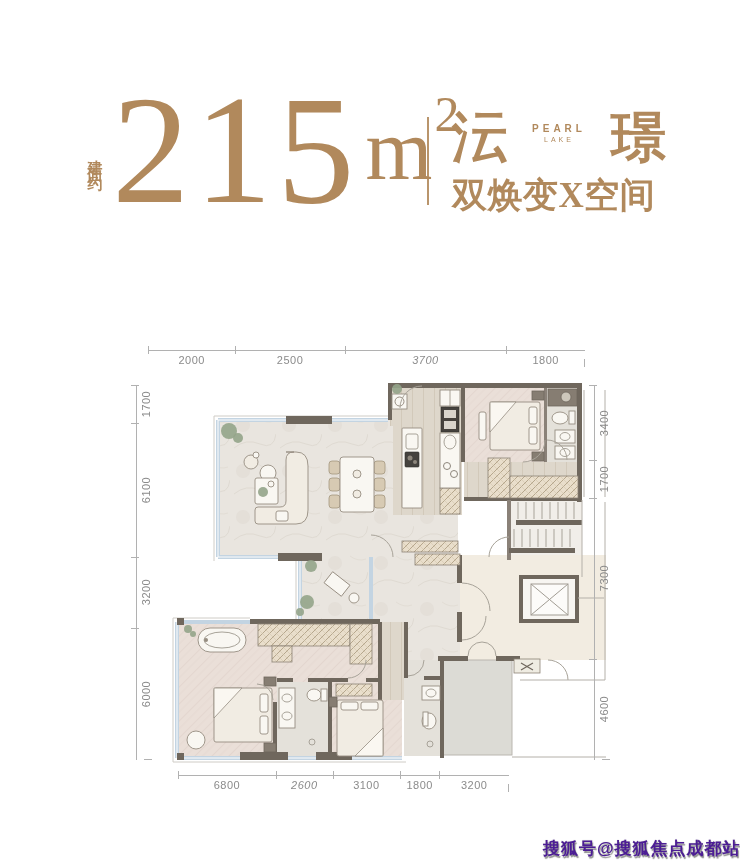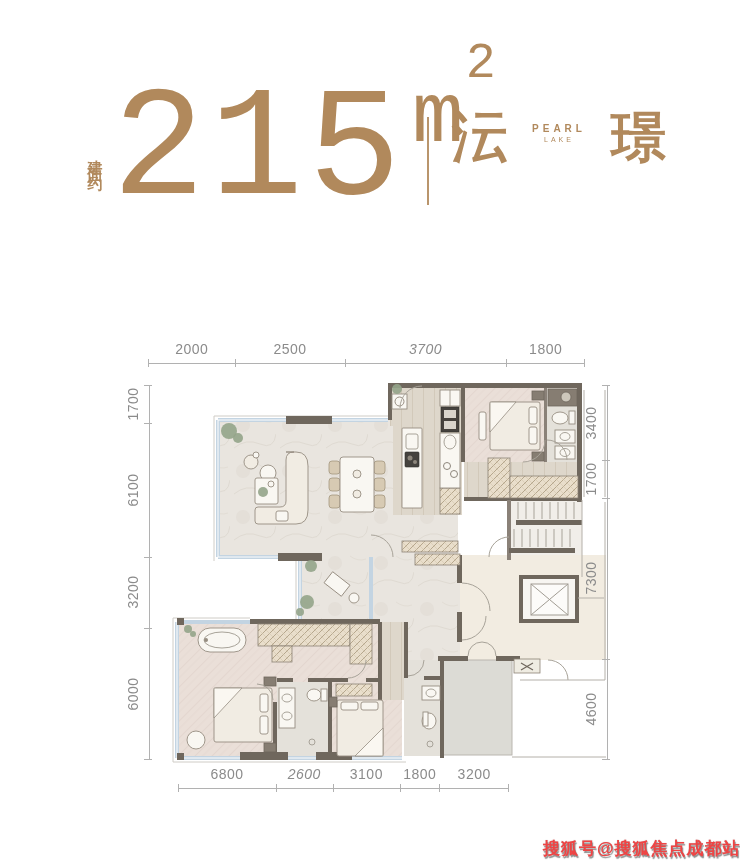--- a/index.html
+++ b/index.html
@@ -11,23 +11,23 @@
   
   .hdr-area-vertical {
     position:absolute; left:85px; top:148px;
     writing-mode:vertical-rl; text-orientation:upright;
     font-family:"Liberation Sans", sans-serif;
     font-size:15px; font-weight:700; letter-spacing:8px;
     color:var(--accent);
   }
   .hdr-area {
     position:absolute; left:112px; top:75px; height:150px;
-    display:flex; align-items:flex-start;
+    display:flex; align-items:center;
     color:var(--accent); line-height:1;
-    font-family:Liberation Mono, monospace;
+    font-family:Liberation Serif, serif;
   }
   .hdr-area .num { font-size:155px; letter-spacing:5px; }
   .hdr-area .unit { font-size:86px; margin-left:6px; }
   .hdr-area .sup { font-size:50px; vertical-align:36px; position:relative; top:-36px; margin-left:2px; }
   .hdr-divider {
     position:absolute; left:427px; top:117px; width:2px; height:88px;
     background:var(--accent); opacity:.9;
   }
   .brand { position:absolute; left:452px; top:110px; width:214px; color:var(--accent); }
   .brand-row { display:flex; justify-content:space-between; align-items:center; }
@@ -41,21 +41,21 @@
   .brand-row .ben .en1 { font-size:10px; letter-spacing:4px; font-weight:600; }
   .brand-row .ben .en2 { font-size:7px; letter-spacing:3px; margin-top:2px; }
   .tagline {
     font-family:"Liberation Serif","DejaVu Serif", serif;
     font-size:35px; font-weight:700; letter-spacing:0.5px;
     margin-top:7px; white-space:nowrap;
   }
   
   .dim {
     position:absolute; display:flex; color:var(--dim);
-    font-size:14px; letter-spacing:0.5px;
+    font-size:11px; letter-spacing:0.5px;align-items:center;
   }
   .dim .seg { position:relative; flex-basis:0; min-width:0; }
   .dim-h .seg .lbl { position:absolute; left:0; right:0; top:0; text-align:center; white-space:nowrap; }
   .dim-h .seg::after { content:""; position:absolute; left:0; right:0; bottom:3px; border-bottom:1px solid #b1b1b1; }
   .dim-h .seg::before { content:""; position:absolute; left:0; bottom:0; height:8px; width:0; border-left:1px solid #b1b1b1; }
   .dim-h .end-tick { position:absolute; right:0; bottom:0; height:8px; width:0; border-left:1px solid #b1b1b1; }
   .dim-v { flex-direction:column; }
   .dim-v .seg .lbl {
     position:absolute; top:50%; left:7px; transform:translate(-50%,-50%) rotate(-90deg);
     white-space:nowrap;
@@ -75,21 +75,21 @@
   .furn  { fill:var(--furniture); stroke:var(--furniture-stroke); stroke-width:0.9; }
   .furnw { fill:#f9f7f2; stroke:var(--furniture-stroke); stroke-width:0.9; }
   .dark  { fill:#867d72; stroke:#6f675d; stroke-width:0.8; }
   .appl  { fill:#45423e; stroke:#30302c; stroke-width:0.6; }
   .chair { fill:#d7cab3; stroke:#a3977f; stroke-width:0.8; }
   .plant { fill:var(--plant); opacity:.9; }
   
   .watermark {
     position:absolute; left:543px; top:837px;
     font-size:17px; font-weight:700; letter-spacing:1px;
-    color:#ef4444;
+    color:#4c1d95;
     text-shadow:1px 2px 1px #8f8f8f, 0 0 1px #b5b5b5;
     white-space:nowrap;
   }
 </style>
 </head>
 <body>
 
 <div class="stage">
 
   <div class="hdr-area-vertical">建面约</div>
@@ -101,20 +101,21 @@
   <div class="hdr-divider"></div>
   <div class="brand">
     <div class="brand-row">
       <span class="bc">沄</span>
       <span class="ben">
         <span class="en1">PEARL</span>
         <span class="en2">LAKE</span>
       </span>
       <span class="bc">璟</span>
     </div>
+    <div class="tagline">双焕变X空间</div>
   </div>
 
   <svg class="plan-svg" width="740" height="865" viewBox="0 0 740 865" xmlns="http://www.w3.org/2000/svg">
     <defs>
       <pattern id="hatch" width="7" height="7" patternUnits="userSpaceOnUse">
         <rect width="7" height="7" fill="#e9decb"></rect>
         <path d="M0,7 L7,0" stroke="#b6a78d" stroke-width="1"></path>
         <path d="M0,0 L7,7" stroke="#cfc2a9" stroke-width="0.5"></path>
       </pattern>
       <pattern id="herring" width="12" height="12" patternUnits="userSpaceOnUse" patternTransform="rotate(45)">

